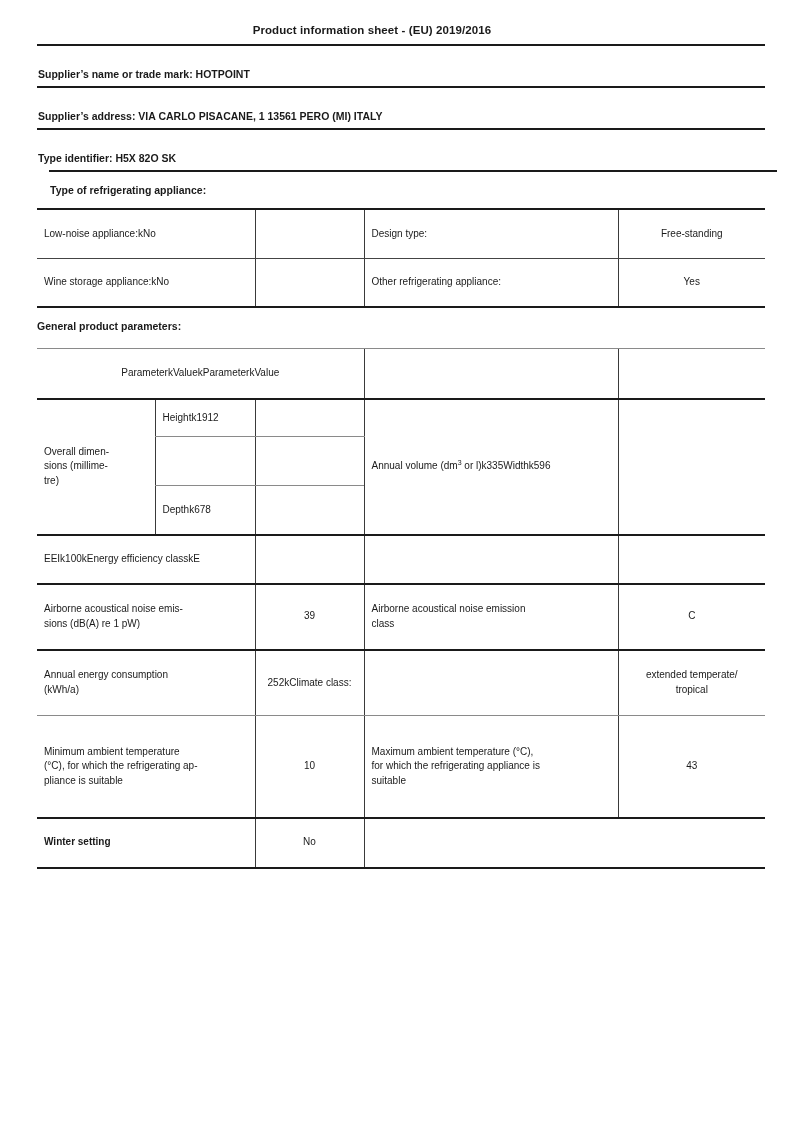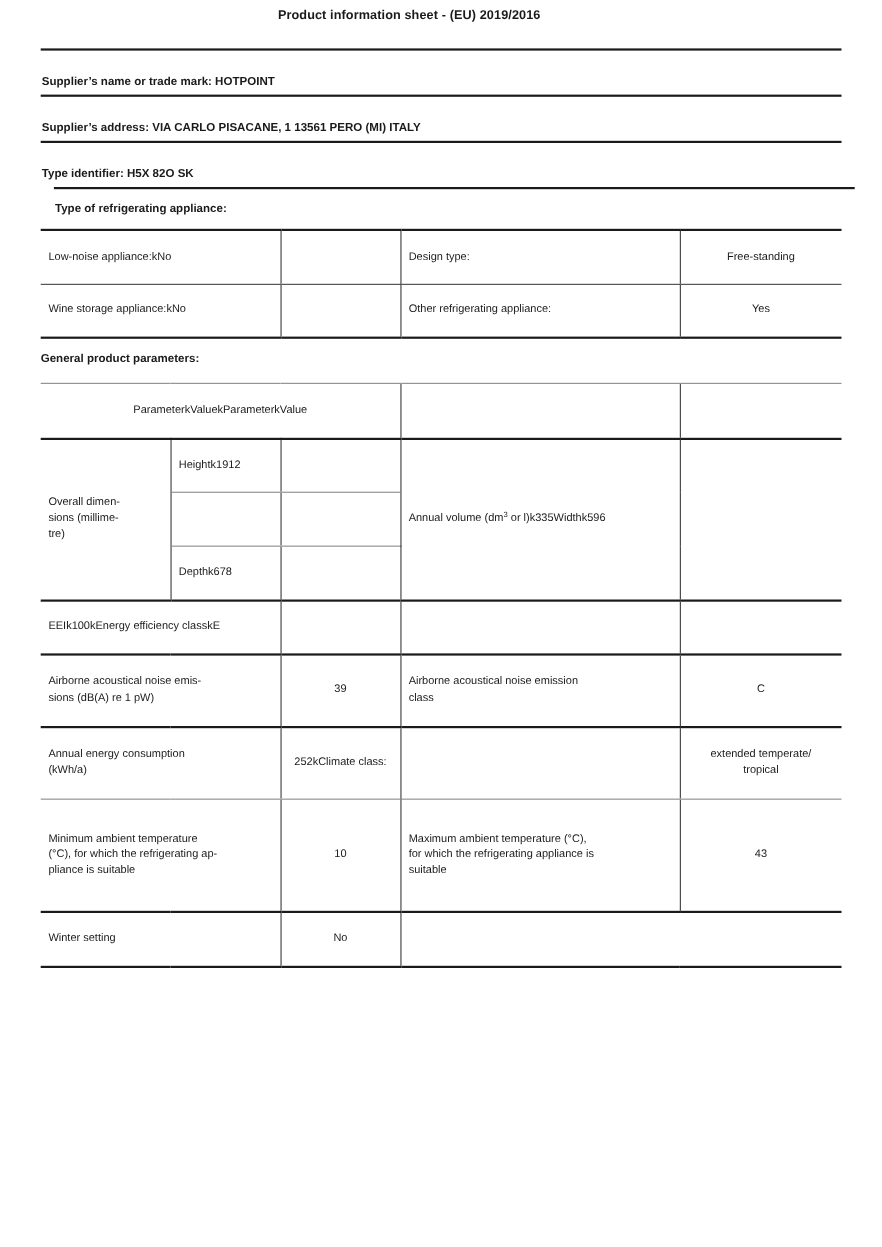--- a/index.html
+++ b/index.html
@@ -19,21 +19,21 @@
     position: relative;
     width: 802px;
     height: 1134px;
     box-sizing: border-box;
   }
 
   
   .doc-title {
     position: absolute;
     left: 0;
-    top: 8px;
+    top: 24px;
     width: 744px;
     text-align: center;
     font-size: 11.5px;
     font-weight: bold;
     letter-spacing: 0.1px;
   }
 
   
   .simple-block {
     position: absolute;
@@ -177,21 +177,21 @@
         <td class="c-left thin-t thick-b vline-l"></td>
         <td class="c-center thin-t thick-b vline-l"></td>
       </tr>
 
       <tr>
         <td rowspan="3" class="c-left no-t wrapcell thick-b" style="border-top:none;">
           <span>Overall dimen-</span><br>
           <span>sions (millime-</span><br>
           <span>tre)</span>
         </td>
-        <td class="c-left no-t thin-b vline-l" style="height:49px;">Heightk1912</td>
+        <td class="c-left no-t thin-b vline-l" style="height:38px;">Heightk1912</td>
         <td class="c-center no-t thin-b vline-l vline-r"></td>
         <td rowspan="3" class="c-left no-t thick-b vline-l wrapcell">
           <span>Annual volume (dm</span><sup>3</sup><span> or l)k335Widthk596</span>
         </td>
         <td rowspan="3" class="c-center no-t thick-b vline-l"></td>
       </tr>
 
       <tr>
         <td class="c-left thin-t thin-b vline-l" style="height:49px;"></td>
         <td class="c-center thin-t thin-b vline-l vline-r"></td>
@@ -234,21 +234,21 @@
 (°C), for which the refrigerating ap-
 pliance is suitable</span></td>
         <td class="c-center no-t thick-b vline-l vline-r">10</td>
         <td class="c-left no-t thick-b wrapcell"><span style="white-space:pre-line">Maximum ambient temperature (°C),
 for which the refrigerating appliance is
 suitable</span></td>
         <td class="c-center no-t thick-b vline-l">43</td>
       </tr>
 
       <tr>
-        <td colspan="2" class="c-left no-t thick-b" style="height:50px;">Winter setting</td>
+        <td colspan="2" class="c-left no-t thick-b" style="height:50px;font-weight:bold;">Winter setting</td>
         <td class="c-center no-t thick-b vline-l vline-r">No</td>
         <td colspan="2" class="c-left no-t thick-b"></td>
       </tr>
 
     </tbody>
   </table>
 
 </div>
 
 </body></html>

